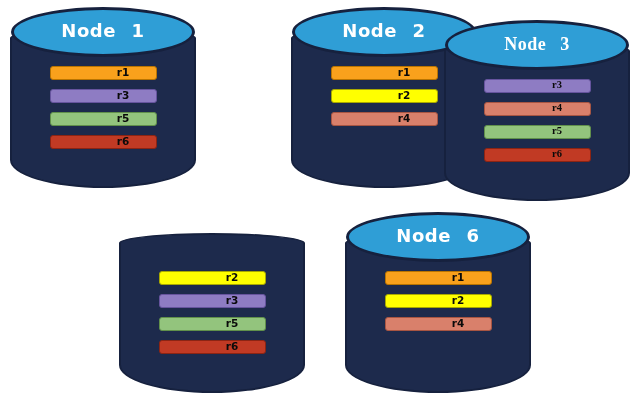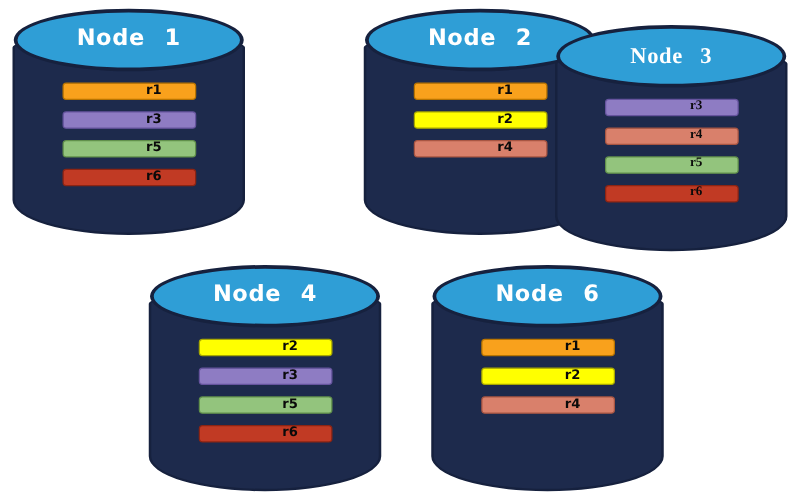--- a/index.html
+++ b/index.html
@@ -140,23 +140,20 @@
         <div class="bar" style="background: rgb(147, 196, 125); border-color: rgb(97, 144, 75);">
           <span style="color: rgb(10, 10, 10);">r5</span>
         </div>
         <div class="bar" style="background: rgb(193, 58, 36); border-color: rgb(140, 36, 19);">
           <span style="color: rgb(10, 10, 10);">r6</span>
         </div>
       </div>
     </div>
     <div class="node node-4">
       <div class="cyl-body"></div>
-      <div class="cyl-top">
-        <span class="node-label" style="color: rgb(255, 255, 255);">Node 4</span>
-      </div>
       <div class="bars">
         <div class="bar" style="background: rgb(255, 255, 0); border-color: rgb(168, 168, 0);">
           <span style="color: rgb(10, 10, 10);">r2</span>
         </div>
         <div class="bar" style="background: rgb(142, 124, 195); border-color: rgb(102, 84, 158);">
           <span style="color: rgb(10, 10, 10);">r3</span>
         </div>
         <div class="bar" style="background: rgb(147, 196, 125); border-color: rgb(97, 144, 75);">
           <span style="color: rgb(10, 10, 10);">r5</span>
         </div>

